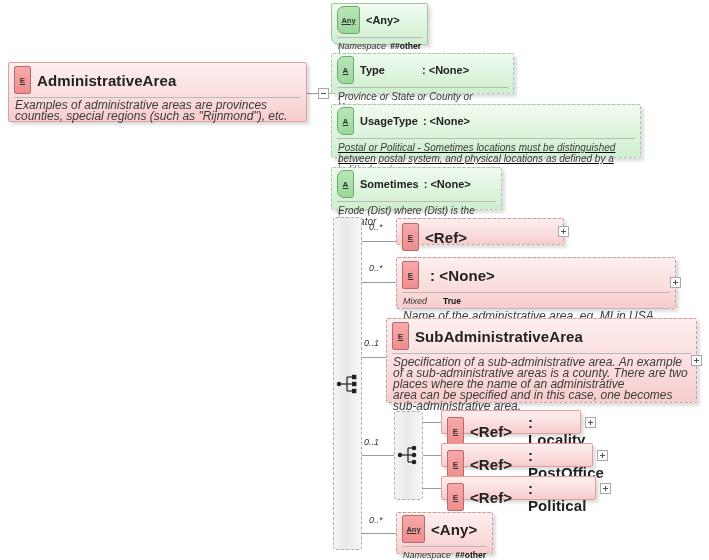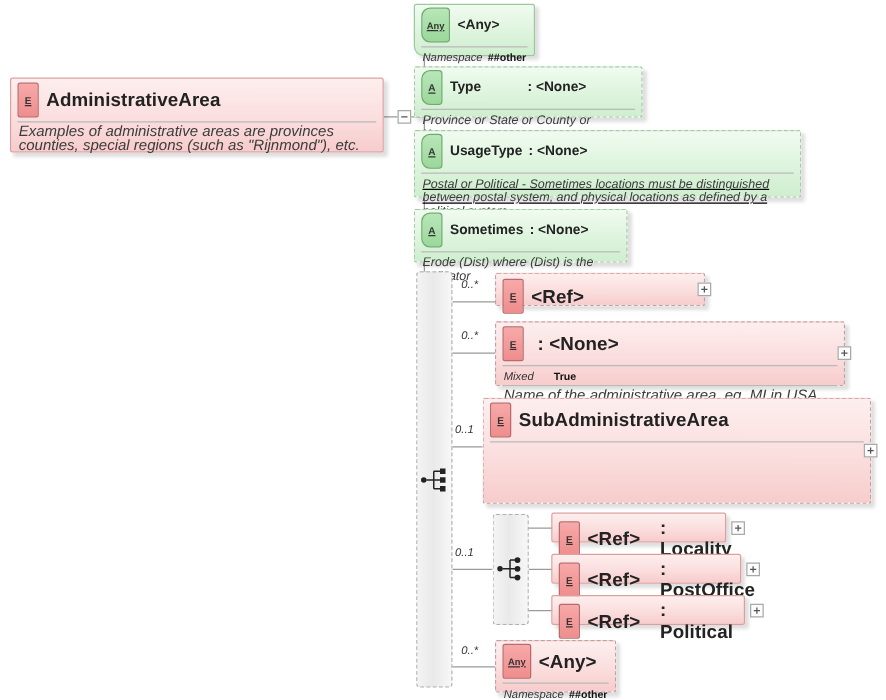--- a/index.html
+++ b/index.html
@@ -223,20 +223,24 @@
   </div>
   <div class="tgl plus" style="left:670px;top:277px;"></div>
 
   <div class="node el dashed" style="left:386px;top:318px;width:311px;height:85px;">
     <div class="nbox">
       <div class="hdr" style="padding-top:3px;padding-bottom:1px;">
         <span class="badge e">E</span>
         <span class="title">SubAdministrativeArea</span>
       </div>
       <div class="sep" style="margin-top:2px;"></div>
+      <div class="body" style="padding-top:3px;">
+        <div class="desc" style="white-space:pre-line;">Specification of a sub-administrative area. An example of a sub-administrative areas is a county. There are two places where the name of an administrative
+area can be specified and in this case, one becomes sub-administrative area.</div>
+      </div>
     </div>
   </div>
   <div class="tgl plus" style="left:691px;top:355px;"></div>
 
   <div class="compbar" style="left:394px;top:411px;width:29px;height:89px;"></div>
   <svg class="compicon" style="left:397px;top:444px;" viewBox="0 0 24 22">
     <circle cx="3" cy="11" r="2.2" fill="#222"></circle>
     <line x1="5" y1="11" x2="11" y2="11" stroke="#222" stroke-width="1.2"></line>
     <line x1="11" y1="4" x2="11" y2="18" stroke="#222" stroke-width="1.2"></line>
     <line x1="11" y1="4" x2="15" y2="4" stroke="#222" stroke-width="1.2"></line>

